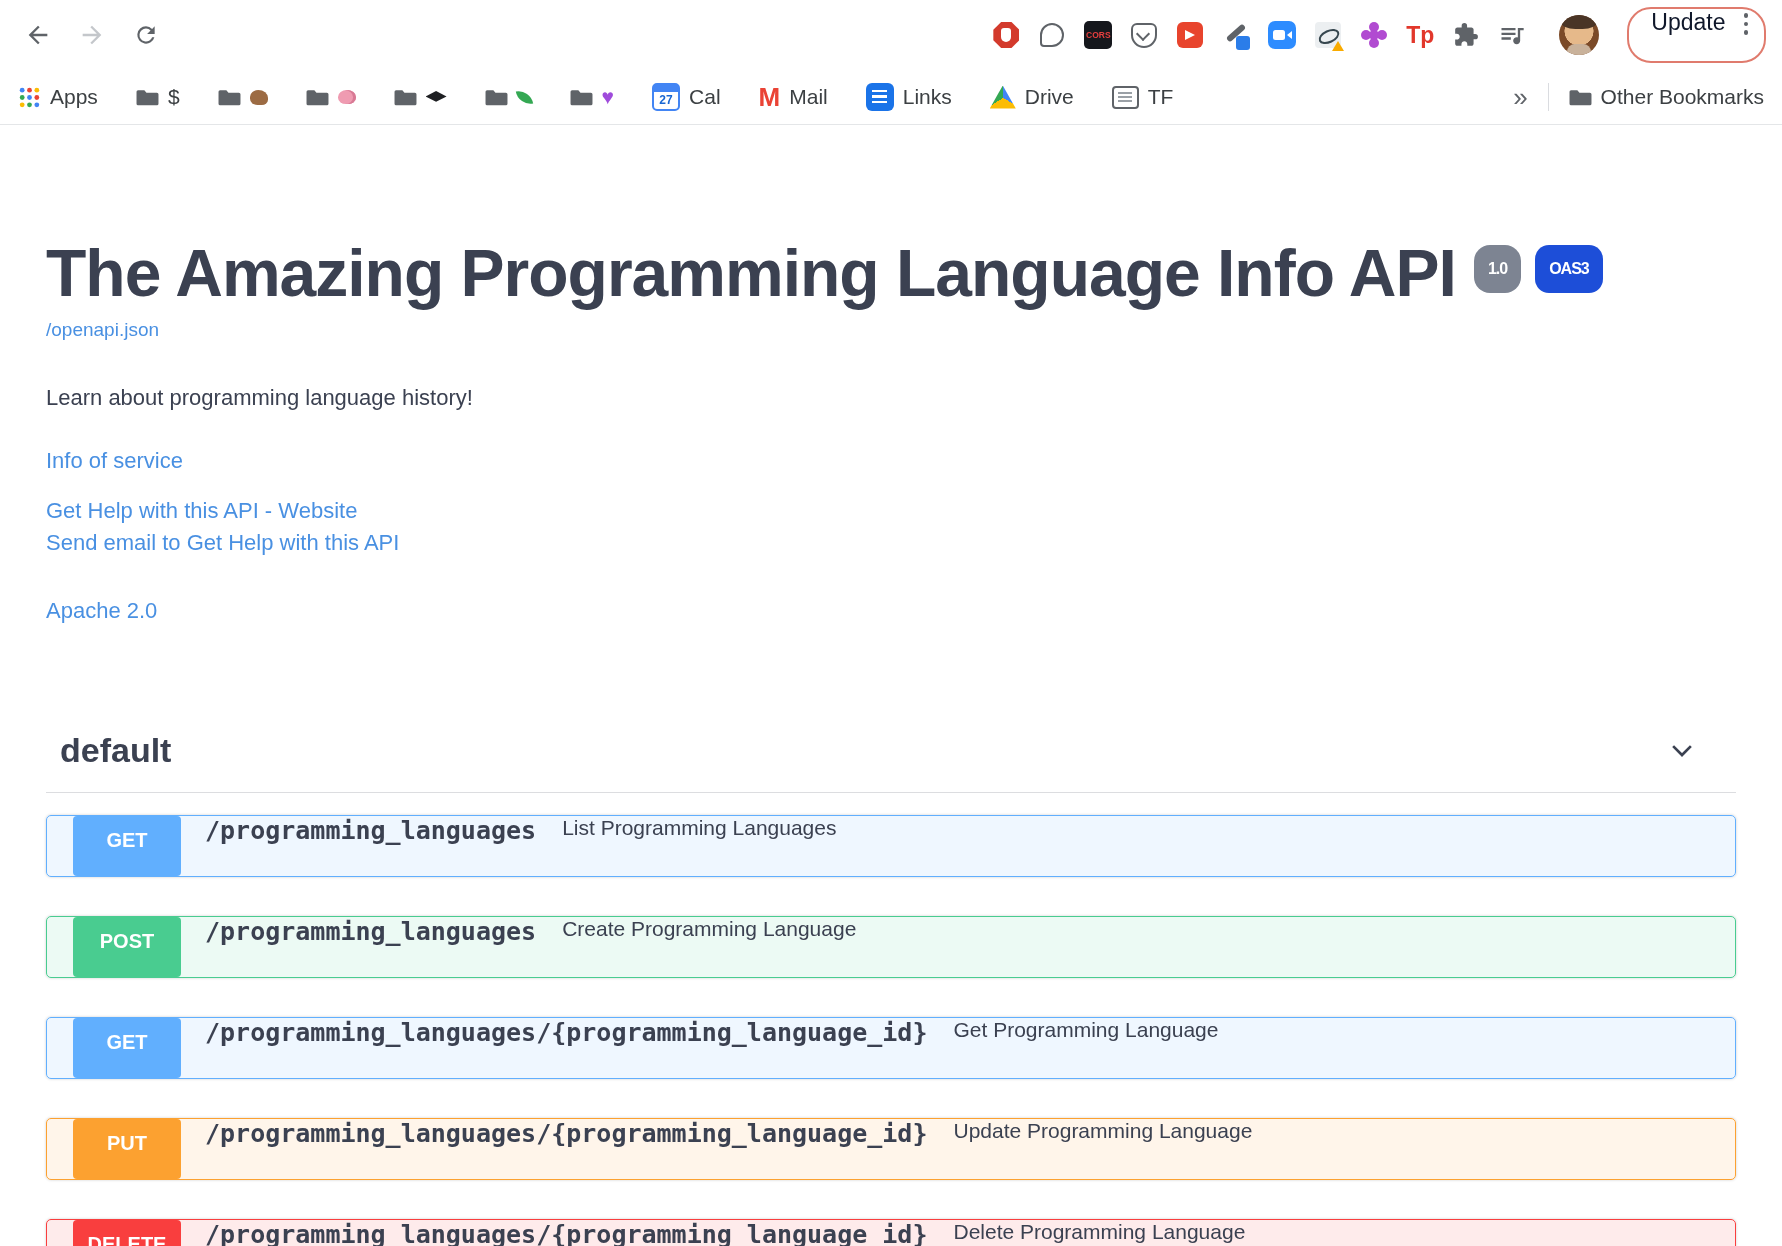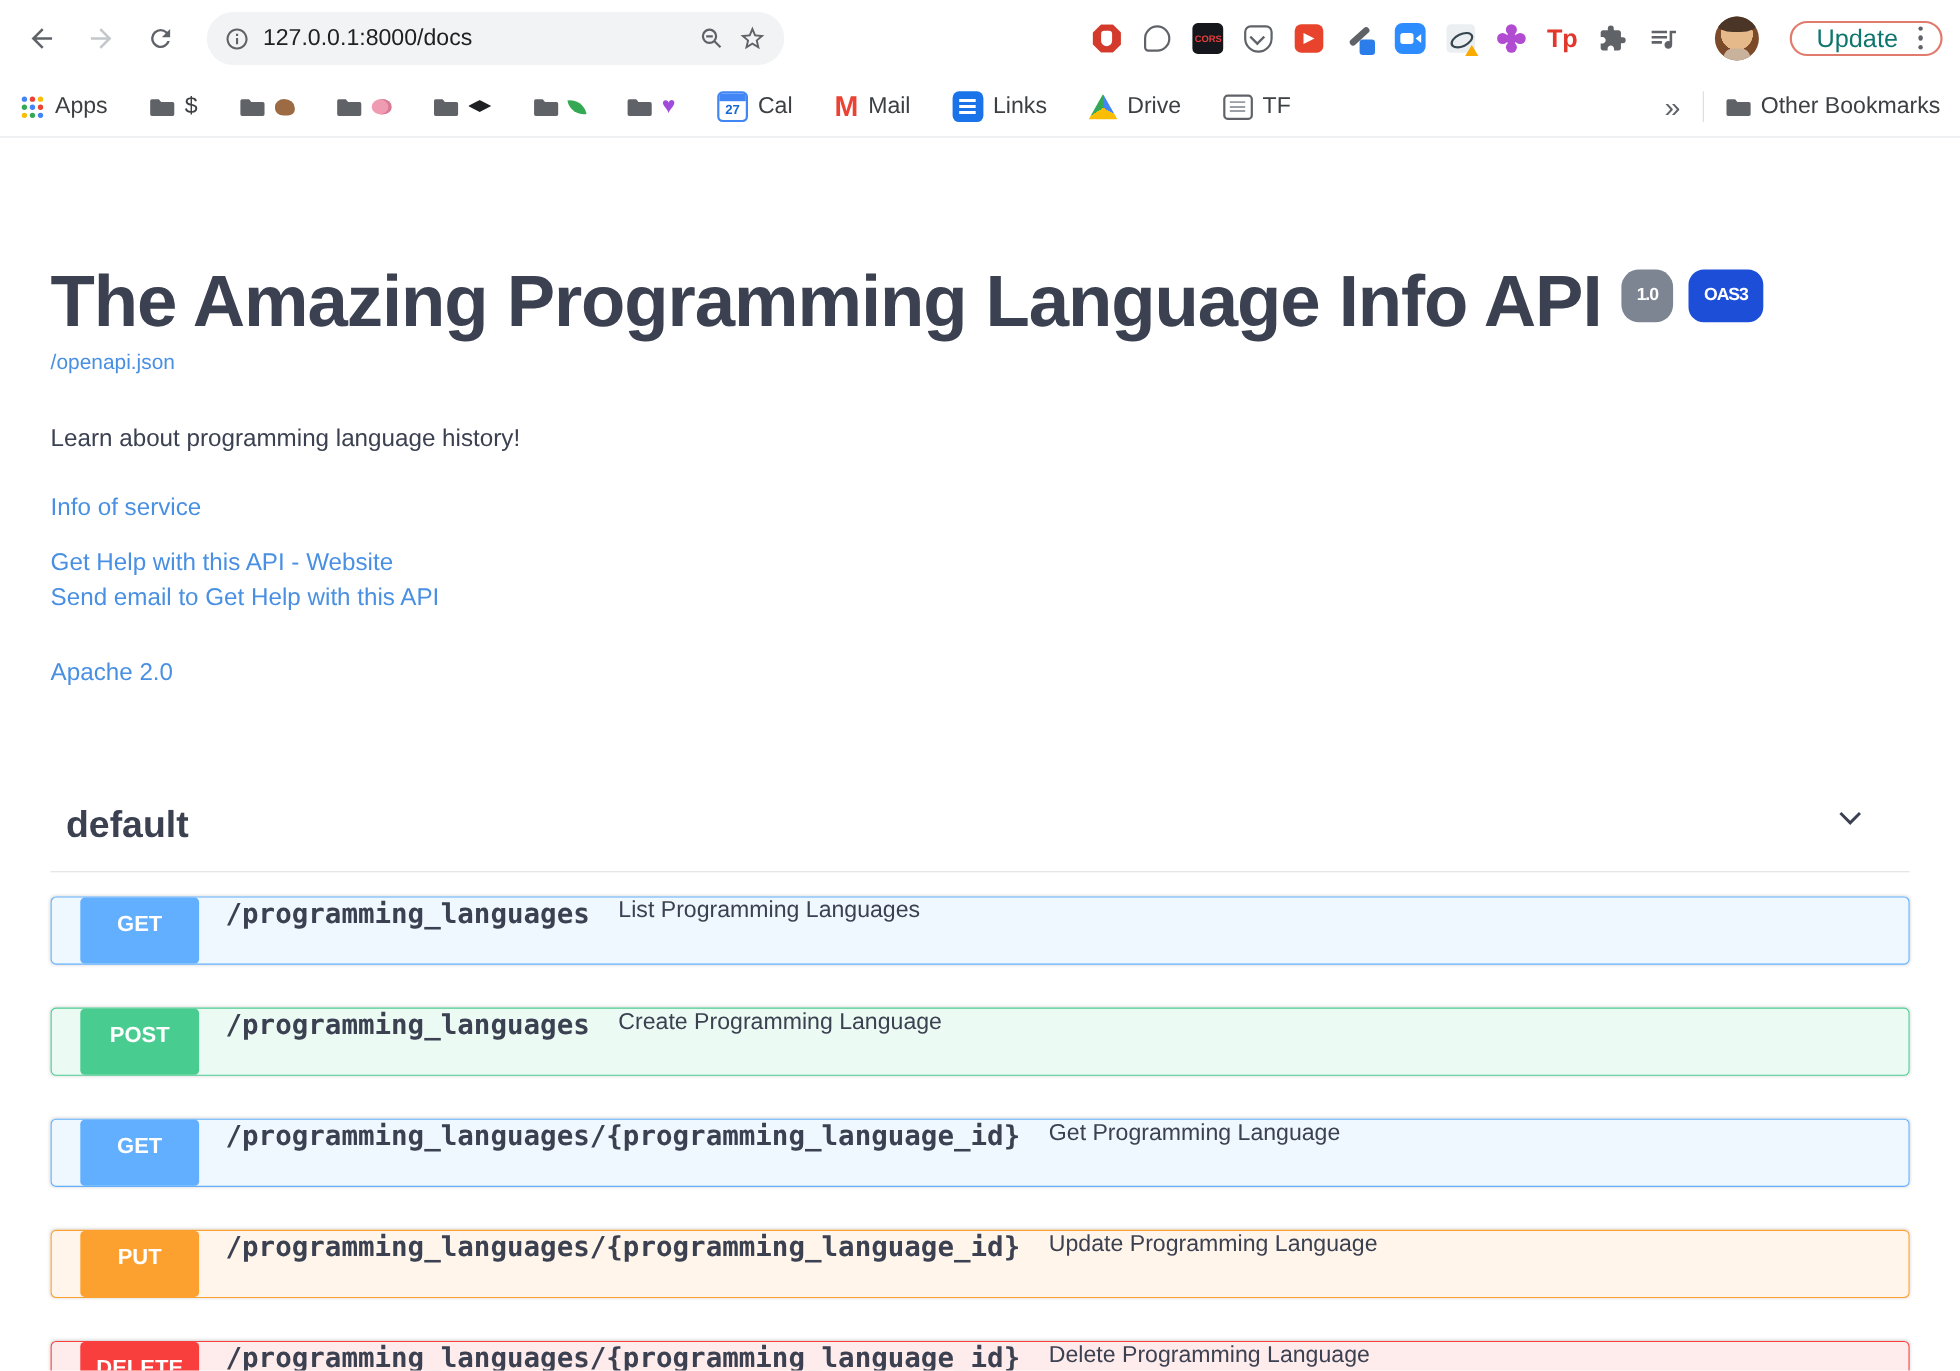--- a/index.html
+++ b/index.html
@@ -32,21 +32,21 @@
   .ic-zoomcam::before { content:""; position:absolute; left:5px; top:9px; width:12px; height:10px; background:#fff; border-radius:2.5px; }
   .ic-zoomcam::after { content:""; position:absolute; right:4px; top:10px; border-top:4px solid transparent; border-bottom:4px solid transparent; border-right:5px solid #fff; }
   .ic-atom { width:26px; height:26px; border-radius:4px; background:#eceff1; position:relative; }
   .ic-atom::before { content:""; position:absolute; left:3px; top:8px; width:18px; height:9px; border:2px solid #37474f; border-radius:50%; transform:rotate(-25deg); }
   .ic-atom::after { content:""; position:absolute; right:-3px; bottom:-3px; border-left:6px solid transparent; border-right:6px solid transparent; border-bottom:10px solid #f9ab00; }
   .ic-flower { width:10px; height:10px; background:#b14bd1; border-radius:50%; box-shadow:0 -8px 0 #b14bd1, 0 8px 0 #b14bd1, -8px 0 0 #b14bd1, 8px 0 0 #b14bd1; }
   .ic-tp { color:#e2372b; font-weight:800; font-size:23px; }
   .avatar { width:40px; height:40px; border-radius:50%; background:radial-gradient(circle at 50% 40%, #e6b98a 0 46%, #7b4a28 47% 100%); position:relative; overflow:hidden; margin-right:18px; cursor:pointer; }
   .avatar::before { content:""; position:absolute; top:-3px; left:2px; right:2px; height:17px; background:#4a3526; border-radius:50% 50% 40% 40%; }
   .avatar::after { content:""; position:absolute; bottom:0; left:8px; right:8px; height:11px; background:#c9b29b; border-radius:8px 8px 0 0; }
-  .update-pill { display:flex; align-items:flex-end; gap:14px; height:32px; padding:0 12px 0 22px; border:2px solid #e07b6d; border-radius:24px; color:#0f766e; font-size:23px; cursor:pointer; background:#fff; }
+  .update-pill { display:flex; align-items:flex-start; gap:14px; height:56px; padding:0 12px 0 22px; border:2px solid #e07b6d; border-radius:24px; color:#0f172a; font-size:23px; cursor:pointer; background:#fff; }
   .kebab { display:flex; flex-direction:column; gap:4px; padding:4px; }
   .kebab i { width:4.5px; height:4.5px; border-radius:50%; background:#5f6368; display:block; }
 
   
   .bookmarks { height:55px; display:flex; align-items:center; padding:0 18px; gap:38px; border-bottom:1px solid #e4e6e8; background:#fff; font-size:21px; color:#3c4043; }
   .bm-item { display:flex; align-items:center; gap:9px; cursor:pointer; white-space:nowrap;text-align:right; }
   .cal { width:28px; height:28px; border:2px solid #4285f4; border-radius:5px; position:relative; display:flex; align-items:flex-end; justify-content:center; background:#fff; }
   .cal::before { content:""; position:absolute; top:0; left:0; right:0; height:7px; background:#4285f4; }
   .cal-day { font-size:12px; font-weight:700; color:#1967d2; line-height:1.5; }
   .ic-gmail::before { content:"M"; font-weight:800; font-size:26px; color:#ea4335; line-height:1; }
@@ -72,21 +72,21 @@
   .badge { font-size:16px; font-weight:700; color:#fff; padding:16px 14px; border-radius:16px; line-height:1; }
   .badge-version { background:#7d8492; }
   .badge-oas { background:#1d4ed8; border-radius:14px; }
   .spec-link { display:inline-block; margin-top:8px; font-size:19px; color:#4990e2; cursor:pointer; text-decoration:none; }
   .desc { margin-top:44px; font-size:22px; color:#3b4151; }
   .links-block { margin-top:34px; font-size:22px; line-height:1.45; }
   .links-block a { color:#4990e2; text-decoration:none; cursor:pointer; display:inline-block; }
   .lnk-terms { margin-bottom:18px; }
   .lnk-license { margin-top:36px; }
 
-  .section-header { margin-top:104px; display:flex; align-items:flex-start; justify-content:space-between; padding:0 42px 22px 14px; border-bottom:1px solid rgba(59,65,81,.18); cursor:pointer; }
+  .section-header { margin-top:104px; display:flex; align-items:center; justify-content:space-between; padding:0 42px 22px 14px; border-bottom:1px solid rgba(59,65,81,.18); cursor:pointer; }
   .section-title { font-size:34px; font-weight:700; color:#3b4151; }
   .chevron { display:flex; }
 
   .ops { margin-top:22px; padding-bottom:10px; }
   .op-row { display:flex; height:62px; margin-bottom:39px; padding:0 14px 0 26px; border:1px solid var(--opc,#ccc); background:var(--opb,#fff); border-radius:5px; box-shadow:0 0 3px rgba(0,0,0,.19); cursor:pointer; }
   .op-method { min-width:108px; padding:13px 0; text-align:center; background:var(--opc,#999); color:#fff; font-weight:700; font-size:20px; border-radius:4px; }
   .op-path { margin-left:24px; font-family:"DejaVu Sans Mono", monospace; font-weight:700; font-size:25px; color:#3b4151; }
   .op-summary { margin-left:26px; font-size:21px; color:#3b4151; }
 </style>
 </head>
@@ -102,40 +102,20 @@
     <svg width="28" height="28" viewBox="0 0 24 24" fill="currentColor">
         <path d="M12 4l-1.41 1.41L16.17 11H4v2h12.17l-5.58 5.59L12 20l8-8z"></path>
       </svg>
   </button>
   <button class="nav-btn">
     <svg width="26" height="26" viewBox="0 0 24 24" fill="currentColor">
         <path d="M17.65 6.35A7.958 7.958 0 0 0 12 4a8 8 0 1 0 7.73 10h-2.08A6 6 0 1 1 12 6c1.66 0 3.14.69 4.22 1.78L13 11h7V4l-2.35 2.35z"></path>
       </svg>
   </button>
 
-  <div class="omnibox">
-    <span class="icbtn">
-      <svg width="23" height="23" viewBox="0 0 24 24" fill="currentColor">
-          <path d="M11 7h2v2h-2zm0 4h2v6h-2zm1-9C6.48 2 2 6.48 2 12s4.48 10 10 10 10-4.48 10-10S17.52 2 12 2zm0 18c-4.41 0-8-3.59-8-8s3.59-8 8-8 8 3.59 8 8-3.59 8-8 8z"></path>
-        </svg>
-    </span>
-    <span class="url">127.0.0.1:8000/docs</span>
-    <span class="icbtn">
-      <svg width="24" height="24" viewBox="0 0 24 24" fill="none" stroke="#5f6368" stroke-width="2">
-          <circle cx="10" cy="10" r="6"></circle>
-          <line x1="7" y1="10" x2="13" y2="10"></line>
-          <line x1="14.5" y1="14.5" x2="20" y2="20"></line>
-        </svg>
-    </span>
-    <span class="icbtn">
-      <svg width="26" height="26" viewBox="0 0 24 24" fill="#5f6368">
-          <path d="M22 9.24l-7.19-.62L12 2 9.19 8.63 2 9.24l5.46 4.73L5.82 21 12 17.27 18.18 21l-1.63-7.03L22 9.24zM12 15.4l-3.76 2.27 1-4.28-3.32-2.88 4.38-.38L12 6.1l1.71 4.04 4.38.38-3.32 2.88 1 4.28L12 15.4z"></path>
-        </svg>
-    </span>
-  </div>
 
   <div class="extensions">
     <span class="ext">
         <span class="ic-stophand"></span>
       </span>
     <span class="ext">
         <span class="ic-bubble"></span>
       </span>
     <span class="ext">
         <span class="ic-cors">CORS</span>

